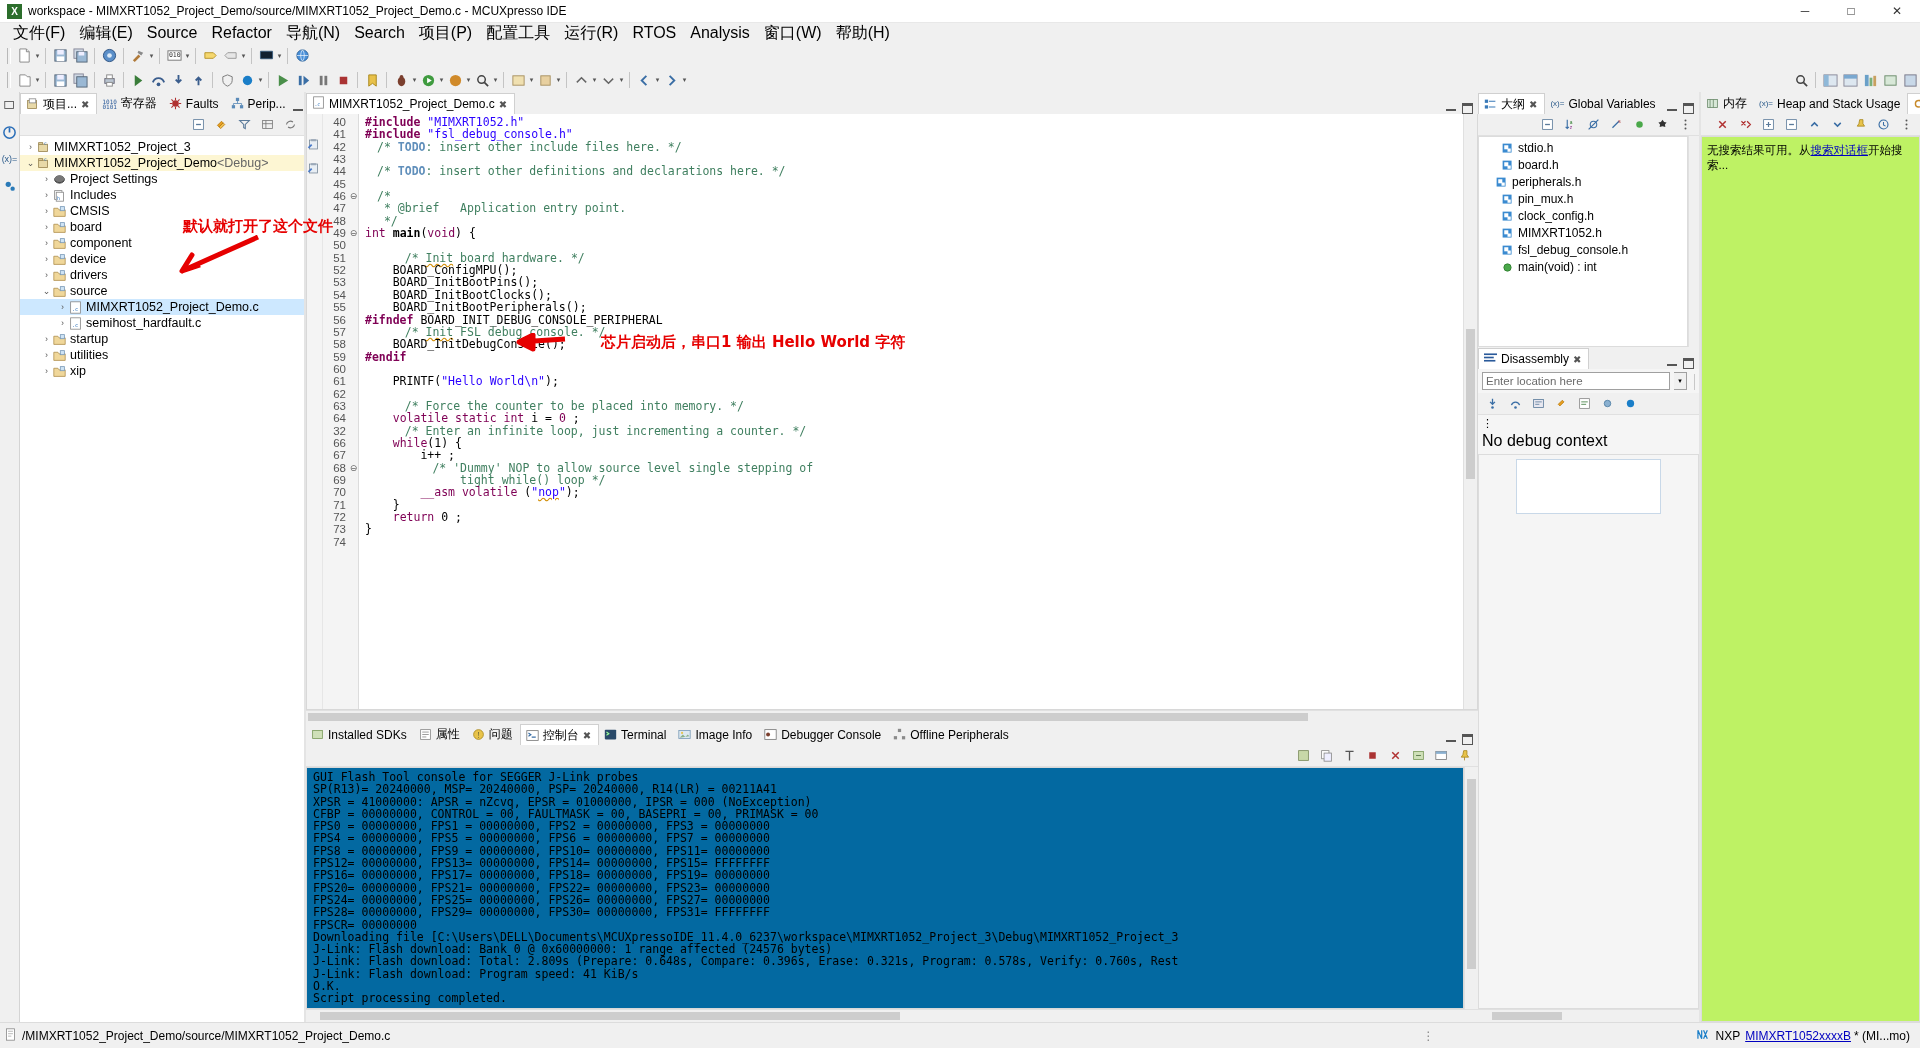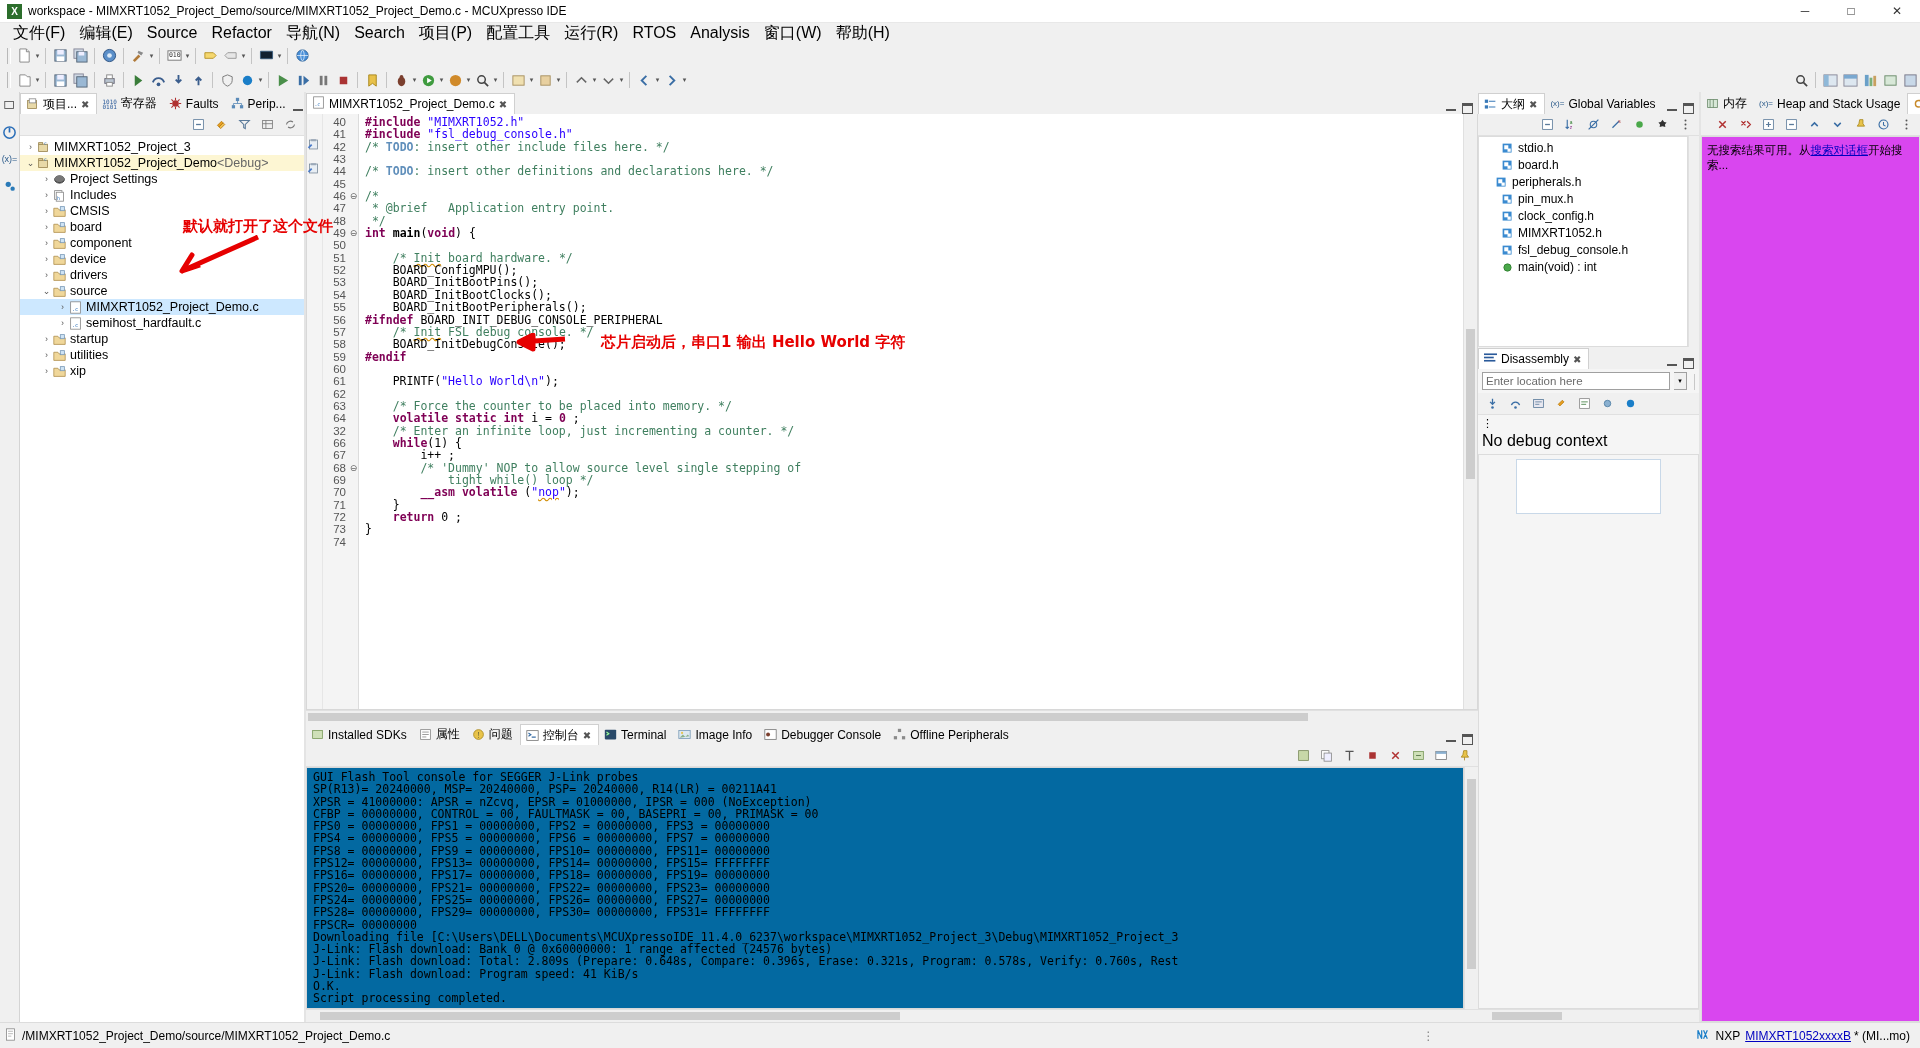--- a/index.html
+++ b/index.html
@@ -82,22 +82,22 @@
   #editorWrap{ flex:1; display:flex; flex-direction:column; min-height:0;}
   #editor{ flex:1; background:#fff; display:flex; position:relative;
     border:1px solid #d8d8d8; border-top:none; overflow:hidden;}
   #markercol{ width:16px; background:#f4f4f4; border-right:1px solid #e6e6e6;}
   #gutter{ width:26px; background:#f4f4f4; text-align:right; padding-right:3px;
     color:#555; font-size:11.5px; line-height:12.35px; padding-top:2px;}
   #foldcol{ width:10px; background:#f4f4f4; border-right:1px solid #dcdcdc;
     font-size:9px; color:#666; line-height:12.35px; padding-top:2px;text-align:center;}
   #code{ flex:1; padding:2px 0 0 6px; font-size:11.5px; line-height:12.35px;
     white-space:pre; position:relative; overflow:hidden; }
-  .k{color:#7f0055;font-weight:bold;}
-  .c{color:#3f7f5f;}
+  .k{color:#7f0055;font-weight:normal;}
+  .c{color:#3f7f5f;margin-left:12px;}
   .s{color:#2a00ff;}
   .pp{color:#7f0055;font-weight:bold;}
   .td{color:#608fbb;font-weight:bold;}
   .fn{color:#000;font-weight:bold;}
   .ul{ text-decoration:underline; text-decoration-style:wavy;
        text-decoration-color:#d08a00;}
   .vsb{ width:14px; background:#f0f0f0; border-left:1px solid #e0e0e0;
     position:relative;}
   .vsb .thumb{ position:absolute; left:2px; right:2px; background:#cdcdcd;}
   .hsb{ height:13px; background:#f0f0f0; border-top:1px solid #e0e0e0;
@@ -121,21 +121,21 @@
   .locinput{ flex:1; height:18px; background:#fff; border:1px solid #a0a0a0;
     font-size:11.5px; color:#6b6b6b; padding:1px 3px; display:flex;
     align-items:center; }
   .dropbtn{ width:13px; height:18px; border:1px solid #a0a0a0; border-left:none;
     background:#f0f0f0; display:flex;align-items:center;justify-content:center;
     font-size:7px;}
 
   
   #farright{ width:221px; display:flex; flex-direction:column;
     border-left:2px solid #e4e4e4;}
-  #searchBody{ flex:1; background:#d946ef; border:1px solid #dcdcdc; padding:6px 5px;
+  #searchBody{ flex:1; background:#bef264; border:1px solid #dcdcdc; padding:6px 5px;
     font-size:11.5px; }
   .lnk{ color:#0000c0; text-decoration:underline; }
 
   
   #status{ position:absolute; left:0; right:0; bottom:0; height:26px;
     background:#f0f0f0; border-top:1px solid #dcdcdc; display:flex;
     align-items:center; font-size:12px; padding-left:4px; }
 
   
   .anno{ position:absolute; color:#e60000; font-size:15px; font-weight:bold;

